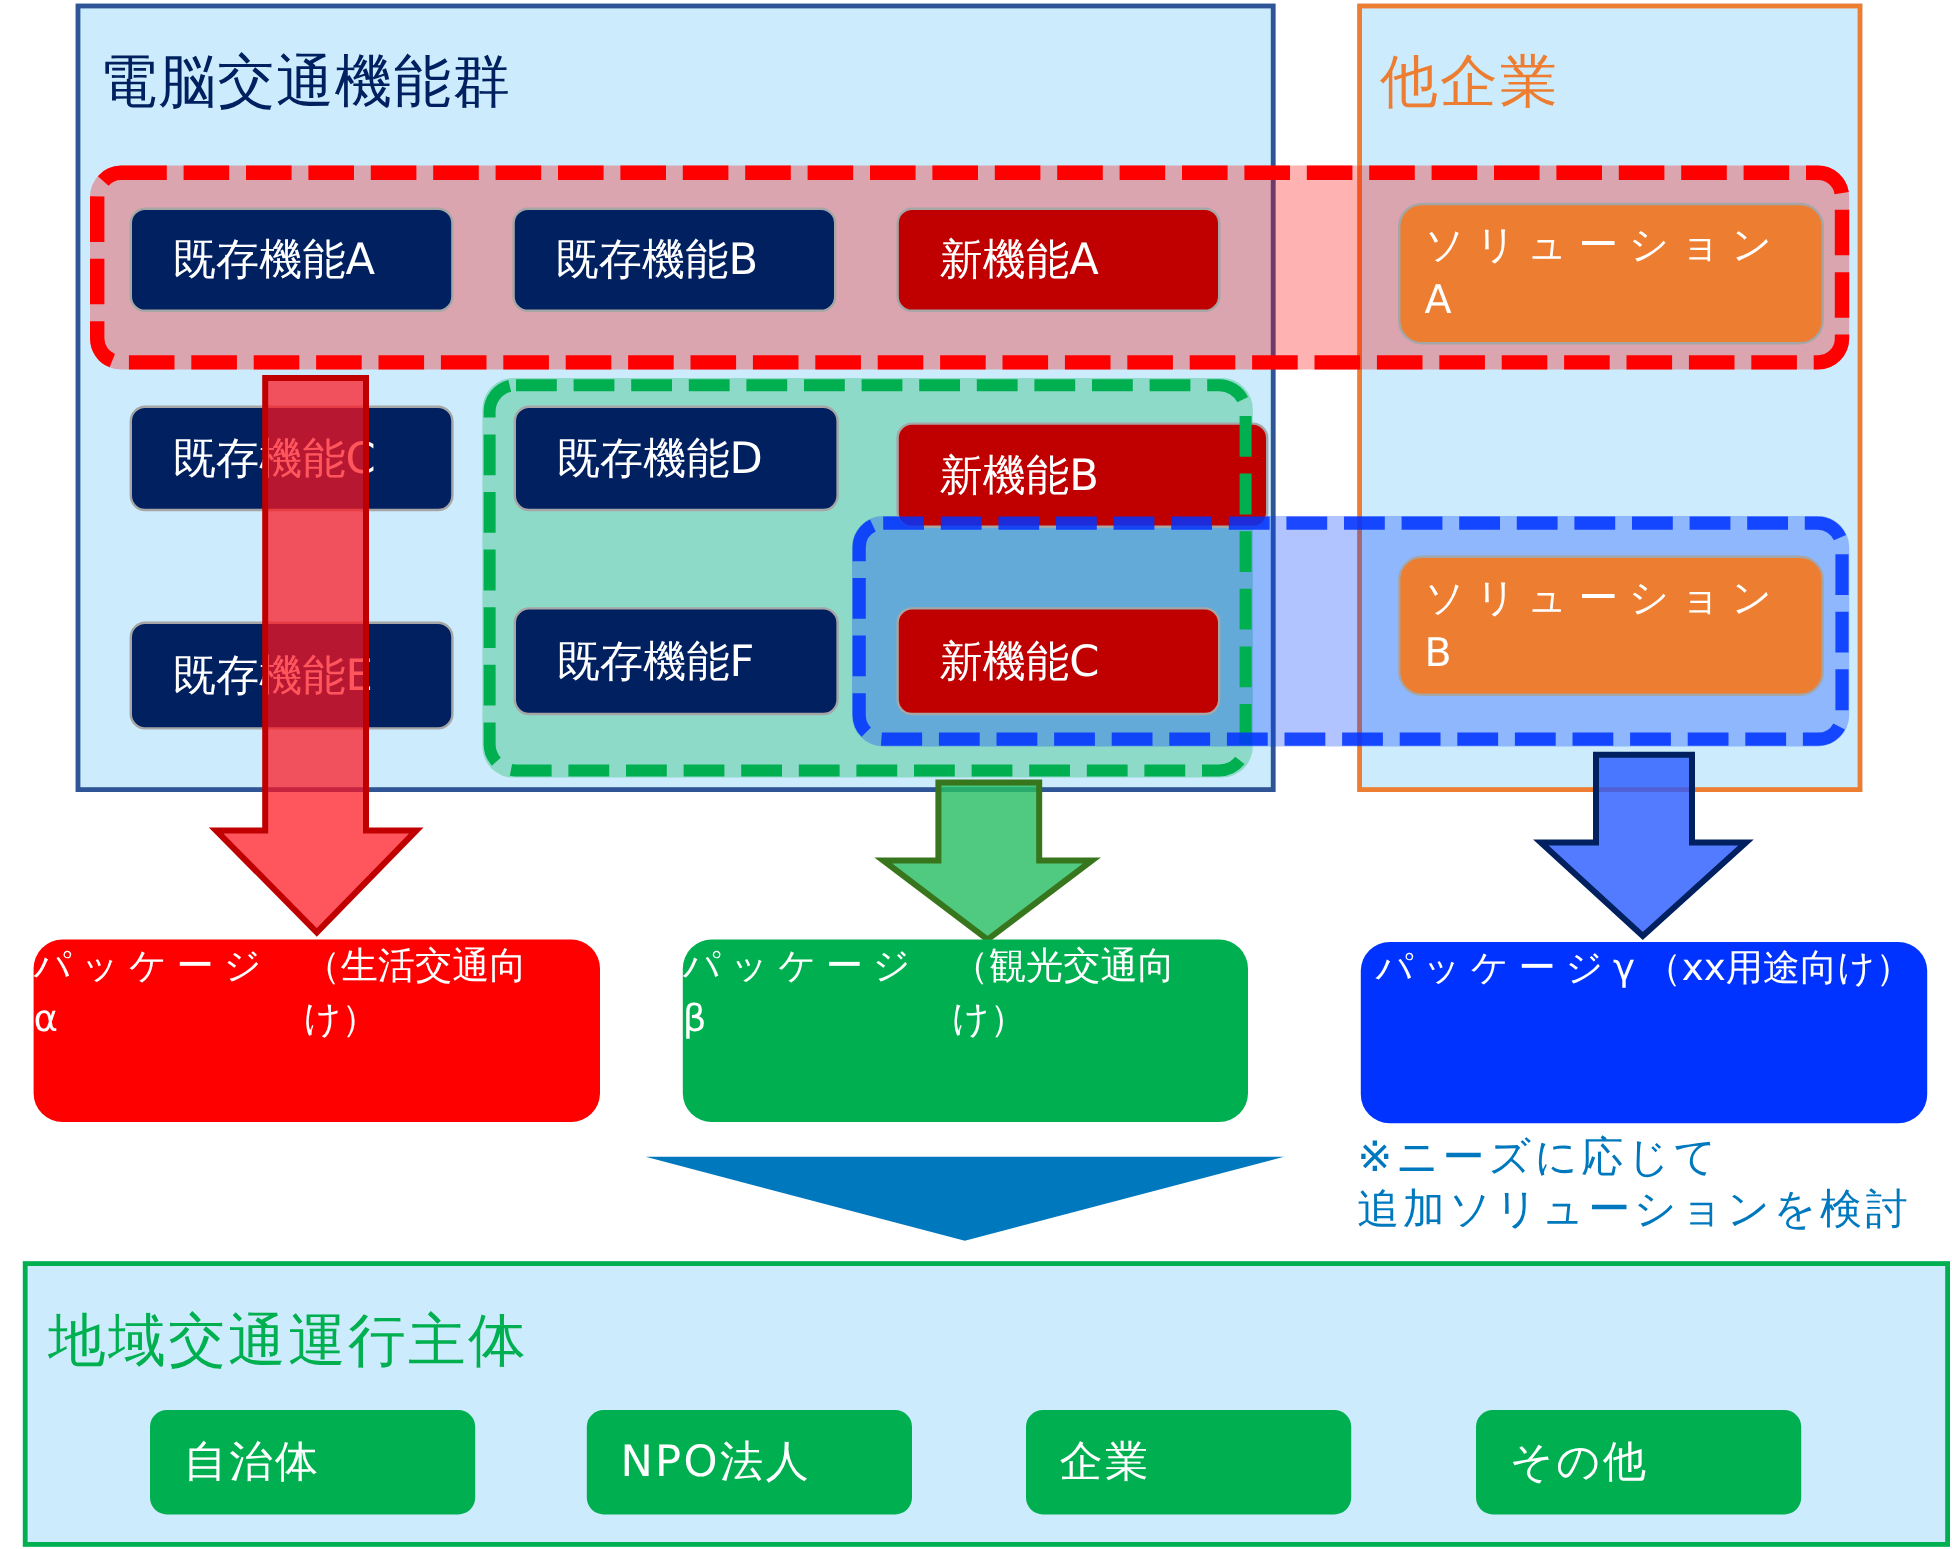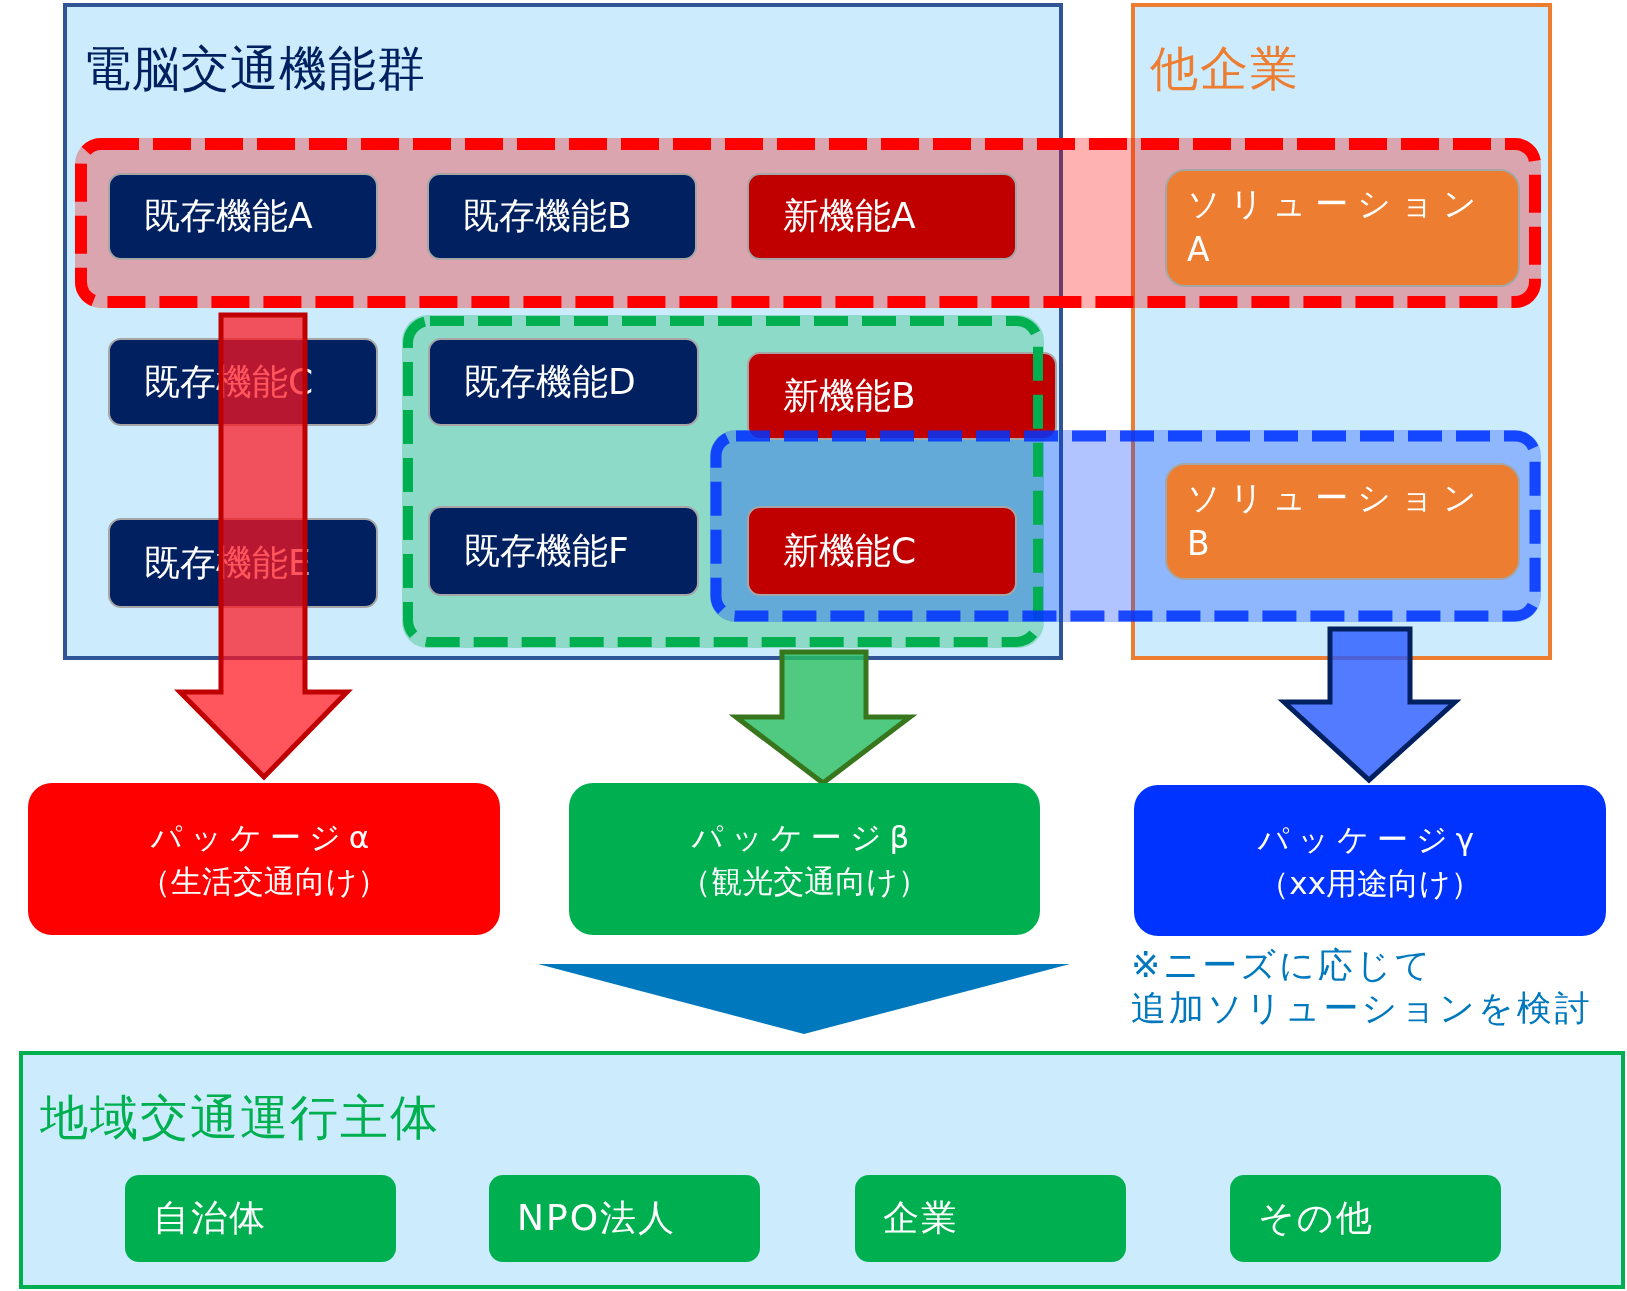--- a/index.html
+++ b/index.html
@@ -12,21 +12,21 @@
   .main-title{left:83px;top:44px;color:#002060;letter-spacing:1px;}
   .other-title{left:1150px;top:44px;color:#ED7D31;letter-spacing:2px;}
   .overlay{border-radius:26px;}
   .red-zone{left:75px;top:138px;width:1466px;height:170px;background:rgba(255,0,0,0.30);}
   .green-zone{left:402px;top:315px;width:642px;height:333px;background:rgba(0,176,80,0.30);}
   .blue-zone{left:710px;top:430px;width:831px;height:192px;background:rgba(0,60,255,0.30);}
   .func-box{border:2.5px solid #A6A6A6;border-radius:13px;color:#fff;font-size:36px;display:flex;align-items:center;padding-left:34px;white-space:nowrap;}
   .existing{background:#002060;}
   .new{background:#C00000;}
   .solution{background:#ED7D31;border-radius:20px;font-size:33px;line-height:46px;display:block;padding:10px 0 0 20px;letter-spacing:9px;white-space:pre-line;}
-  .pkg{border-radius:24px;color:#fff;text-align:center;font-size:31px;line-height:44px;display:flex;flex-direction:column;justify-content:center;}
+  .pkg{border-radius:24px;color:#fff;text-align:left;font-size:31px;line-height:44px;display:flex;justify-content:center;}
   .pkg-red{left:28px;top:783px;width:472px;height:152px;background:#FF0000;}
   .pkg-green{left:569px;top:783px;width:471px;height:152px;background:#00B050;}
   .pkg-blue{left:1134px;top:785px;width:472px;height:151px;background:#0033FF;}
   .pkg .l1{letter-spacing:8px;}
   .note{left:1131px;top:944px;color:#0078BE;font-size:35px;font-weight:normal;line-height:43px;letter-spacing:3px;white-space:pre-line;}
   .bottom-group{left:19px;top:1051px;width:1606px;height:238px;border:4px solid #00B050;}
   .bottom-title{left:40px;top:1093px;color:#00B050;letter-spacing:2px;}
   .org-box{top:1175px;width:271px;height:87px;background:#00B050;border-radius:14px;color:#fff;font-size:36px;display:flex;align-items:center;padding-left:28px;white-space:nowrap;letter-spacing:2px;}
   svg.overlay-svg{position:absolute;left:0;top:0;}
 </style>

